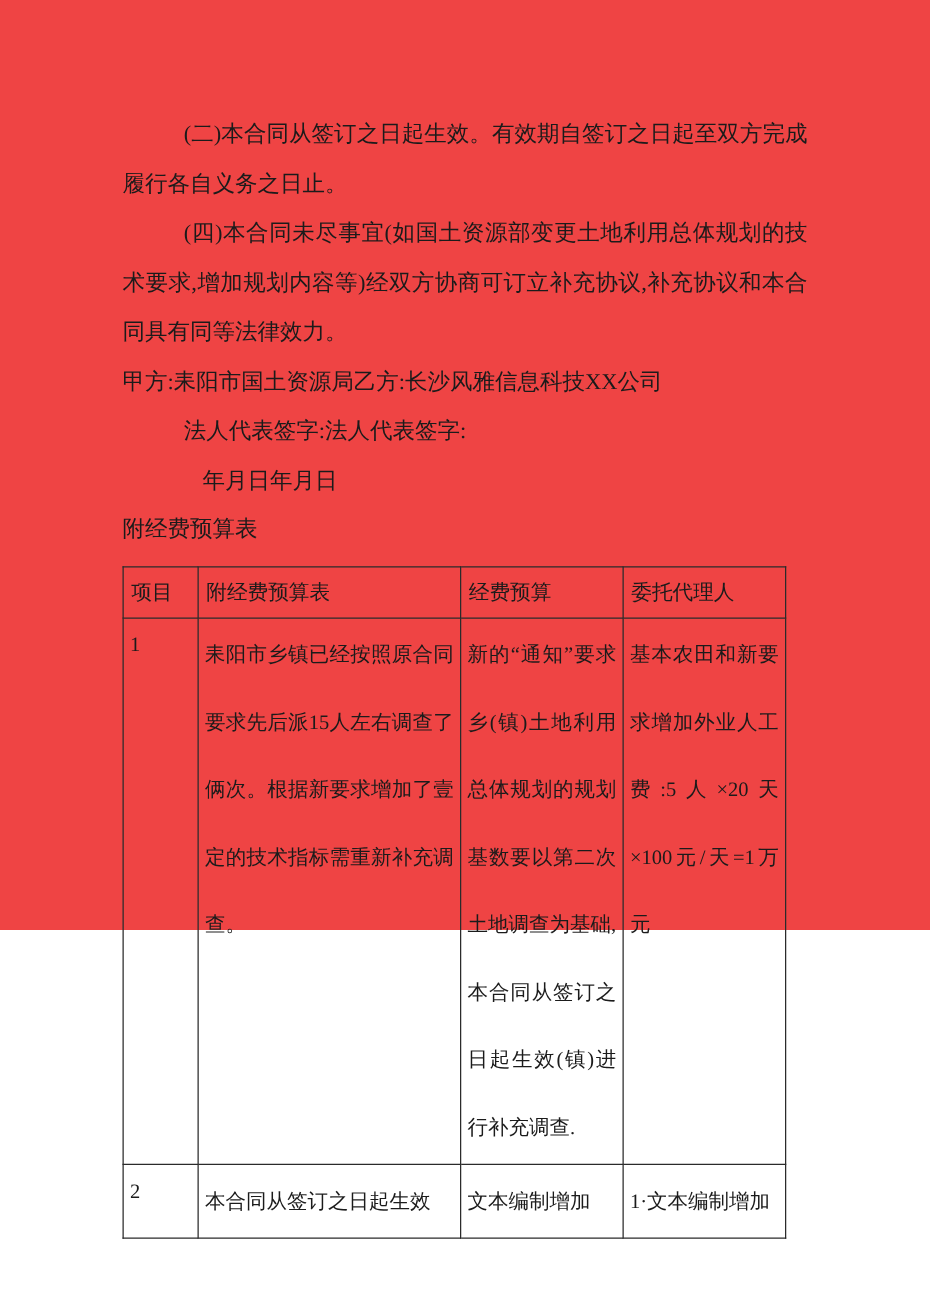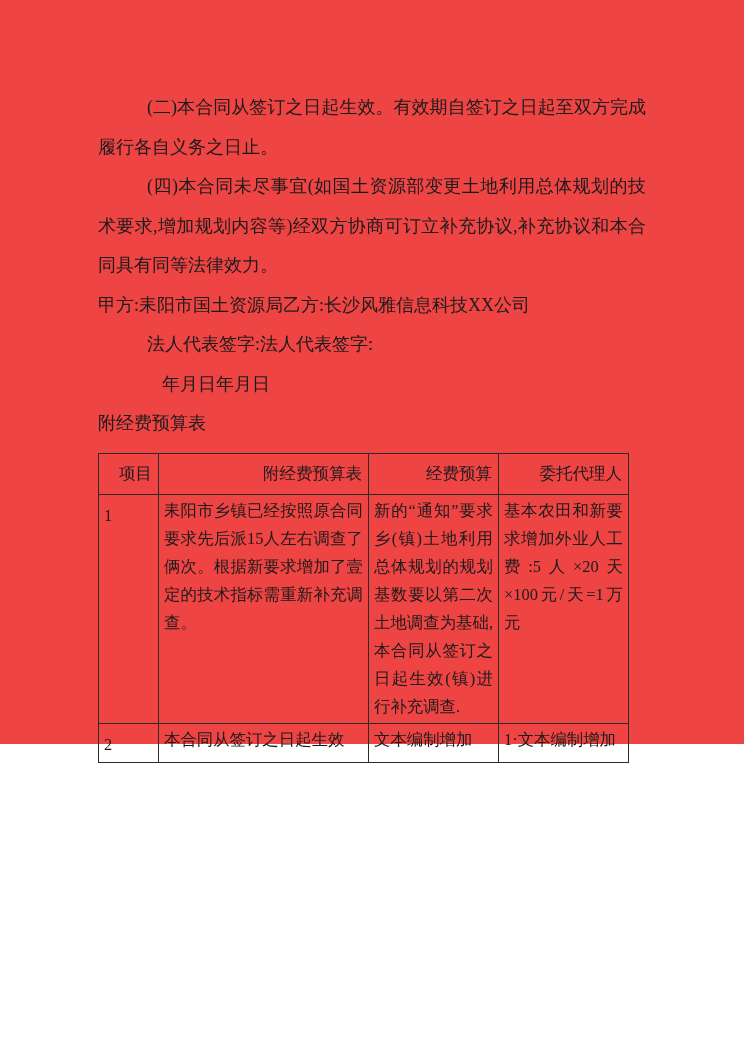--- a/index.html
+++ b/index.html
@@ -38,30 +38,30 @@
     margin-top: 9px;
   }
   table.budget th,
   table.budget td {
     border: 1.5px solid #2b2b2b;
     box-sizing: border-box;
     font-weight: normal;
   }
   table.budget th {
     font-size: 16.5px;
-    text-align: right;
+    text-align: left;
     padding: 9px 6px;
     line-height: 22px;
   }
   table.budget td {
     font-size: 16.4px;
     vertical-align: top;
     text-align: justify;
     padding: 2px 5px;
-    line-height: 28px;
+    line-height: 54px;
   }
   table.budget td.num-cell {
     text-align: left;
     line-height: 30px;
     padding-top: 6px;
   }
 </style>
 </head>
 <body>
 

